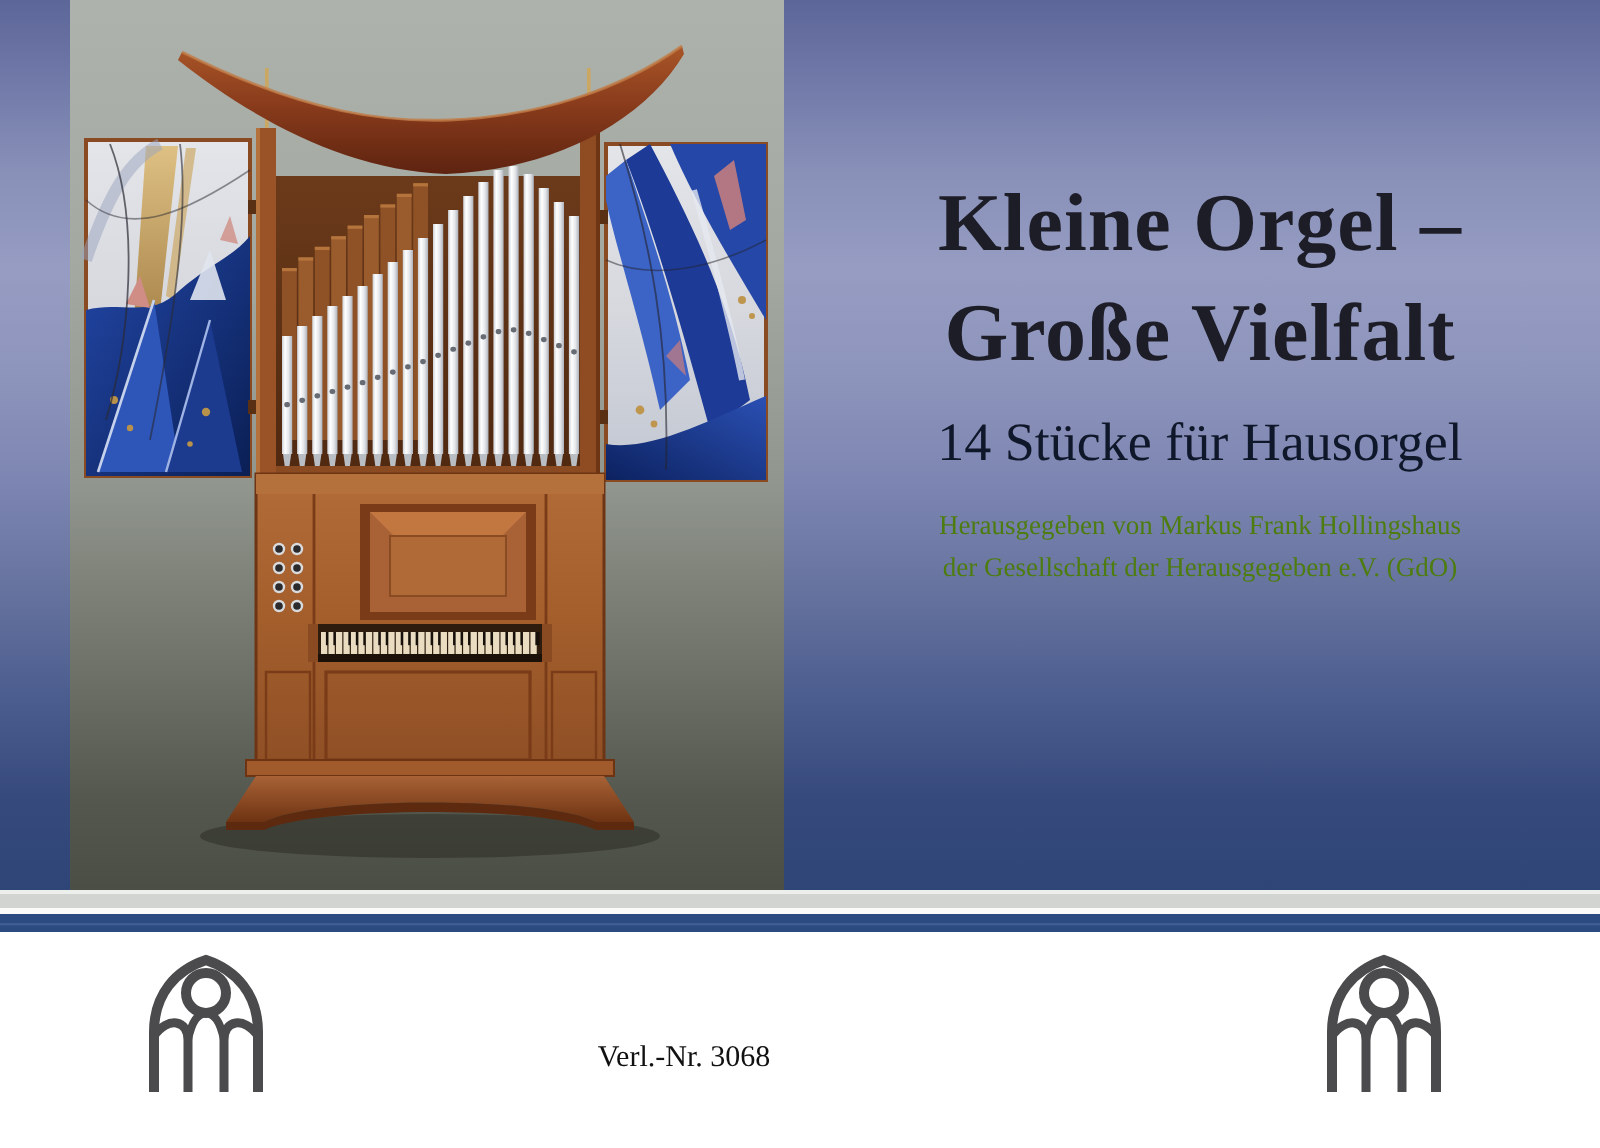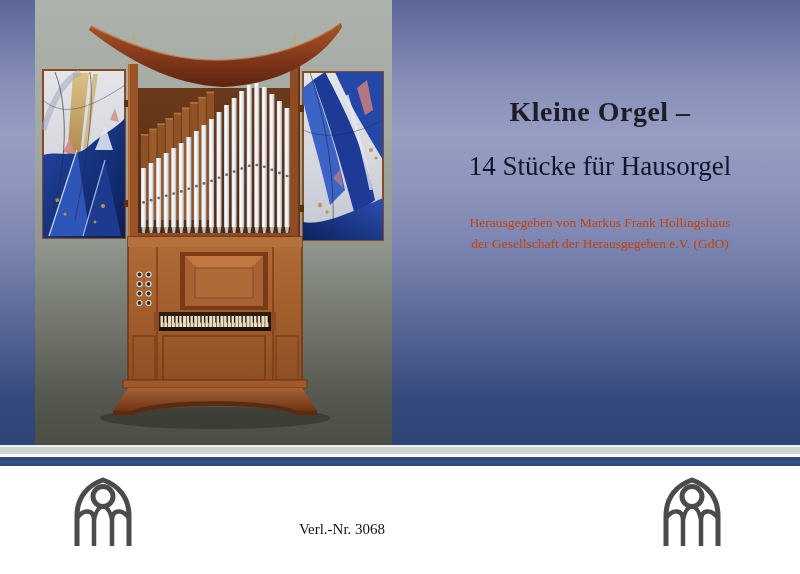--- a/index.html
+++ b/index.html
@@ -13,23 +13,23 @@
   .line-white1{position:absolute;left:0;top:445px;width:800px;height:2px;background:#edefec;}
   .band-gray{position:absolute;left:0;top:447px;width:800px;height:7px;background:#d2d4d1;}
   .line-white2{position:absolute;left:0;top:454px;width:800px;height:3px;background:#fbfbfa;}
   .band-navy{position:absolute;left:0;top:457px;width:800px;height:9px;
     background:linear-gradient(180deg,#2c4b80 0%,#2c4b80 48%,#4a649b 56%,#2c4b80 66%,#2b4a7e 100%);}
   .bottom-white{position:absolute;left:0;top:466px;width:800px;height:108px;background:#ffffff;}
   
   .photo{position:absolute;left:35px;top:0;width:357px;height:445px;}
   
   .title-block{position:absolute;left:400px;top:84px;width:400px;text-align:center;color:#1d1d27;}
-  .title-line{font-size:28px;font-weight:bold;line-height:55px;letter-spacing:.5px;margin:0;}
+  .title-line{font-size:41px;font-weight:bold;line-height:55px;letter-spacing:.5px;margin:0;}
   .subtitle{font-size:27px;line-height:30px;margin-top:12px;color:#0f172a;}
-  .editor{margin-top:31px;font-size:13.5px;line-height:21px;color:#c2410c;}
+  .editor{margin-top:16px;font-size:13.5px;line-height:21px;color:#4d7c0f;}
   
   .publisher-name{position:absolute;left:0;top:486px;width:800px;text-align:center;
     font-size:26px;color:#0c0c0c;letter-spacing:.4px;}
   .publisher-number{position:absolute;left:0;top:521px;width:684px;text-align:center;
     font-size:15px;color:#111;}
   .logo{position:absolute;top:476px;width:70px;height:72px;}
   .logo.left{left:68px;} .logo.right{left:657px;}
 </style>
 </head>
 <body>
@@ -345,20 +345,21 @@
   </div>
 
   <div class="line-white1"></div>
   <div class="band-gray"></div>
   <div class="line-white2"></div>
   <div class="band-navy"></div>
   <div class="bottom-white"></div>
 
   <div class="title-block">
     <div class="title-line">Kleine Orgel –</div>
+    <div class="title-line">Große Vielfalt</div>
     <div class="subtitle">14 Stücke für Hausorgel</div>
     <div class="editor">
       <div>Herausgegeben von Markus Frank Hollingshaus</div>
       <div>der Gesellschaft der Herausgegeben e.V. (GdO)</div>
     </div>
   </div>
 
   <svg class="logo left" viewBox="0 0 70 72">
     <g fill="none" stroke="#4b4b4d" stroke-width="5">
       <path d="M9,70 L9,40 C9,21 20,9 35,4 C50,9 61,21 61,40 L61,70"></path>

